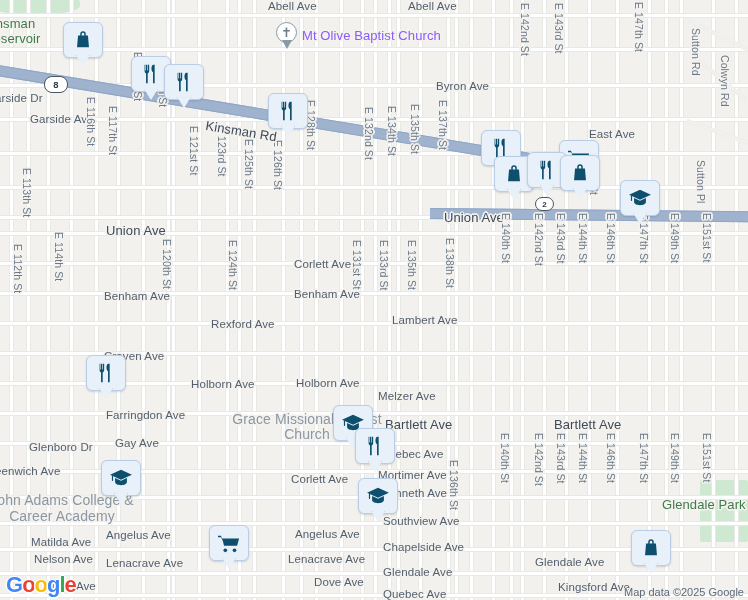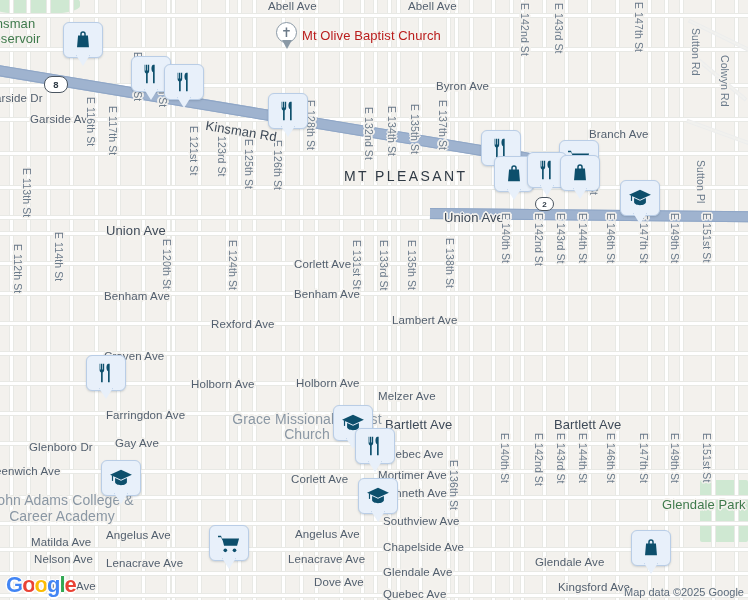--- a/index.html
+++ b/index.html
@@ -38,21 +38,21 @@
     pointer-events:none;
   }
   .lbl.street{color:#6a7a8a;font-size:10.5px;}
   .lbl.ave{color:#525f6e;font-size:11.5px;}
   .lbl.ave-big{color:#3e4a58;font-size:13px;}
   .lbl.vert{transform-origin:0 0;}
   .lbl.hood{
     color:#2f3a45;font-size:14px;letter-spacing:2.4px;font-weight:400;
   }
   .lbl.poi{
-    color:#b91c1c;font-size:13px;
+    color:#8b5cf6;font-size:13px;
   }
   .lbl.poi2{color:#8a97a4;font-size:14px;}
   .lbl.parklbl{color:#3f7a4c;font-size:13px;}
   .lbl.reservoir{color:#3f7a4c;font-size:13px;}
 
   
   .shield{
     position:absolute;width:22px;height:15px;border-radius:8px;
     background:#ffffff;border:1.3px solid #4a5560;
     display:flex;align-items:center;justify-content:center;
@@ -192,21 +192,21 @@
       <div class="road alley" style="left: 688px; top: 120px; width: 64px; height: 2px; transform: rotate(20deg); transform-origin: 0px 0px;"></div>
     </div>
 
   <div class="highway" style="left:-20px;top:62px;width:560px;transform:rotate(9.4deg);"></div>
   <div class="highway" style="left:430px;top:208px;width:330px;transform:rotate(0.6deg);"></div>
 
   <div id="labels">
       <div class="lbl ave" style="left: 268px; top: 0px;">Abell Ave</div>
       <div class="lbl ave" style="left: 408px; top: 0px;">Abell Ave</div>
       <div class="lbl ave" style="left: 436px; top: 80px;">Byron Ave</div>
-      <div class="lbl ave" style="left: 589px; top: 128px;">Branch Ave</div>
+      <div class="lbl ave" style="left: 589px; top: 128px;">East Ave</div>
       <div class="lbl ave" style="left: 30px; top: 113px;">Garside Ave</div>
       <div class="lbl ave" style="left: -14px; top: 92px;">Garside Dr</div>
       <div class="lbl ave-big" style="left: 106px; top: 223px;">Union Ave</div>
       <div class="lbl ave" style="left: 294px; top: 258px;">Corlett Ave</div>
       <div class="lbl ave" style="left: 104px; top: 290px;">Benham Ave</div>
       <div class="lbl ave" style="left: 294px; top: 288px;">Benham Ave</div>
       <div class="lbl ave" style="left: 378px; top: 314px; margin-left: 14px;">Lambert Ave</div>
       <div class="lbl ave" style="left: 211px; top: 318px;">Rexford Ave</div>
       <div class="lbl ave" style="left: 104px; top: 350px;">Craven Ave</div>
       <div class="lbl ave" style="left: 191px; top: 378px;">Holborn Ave</div>
@@ -278,21 +278,20 @@
       <div class="lbl street vert" style="left: 589px; top: 433px; transform: rotate(90deg); transform-origin: 0px 0px;">E 144th St</div>
       <div class="lbl street vert" style="left: 617px; top: 433px; transform: rotate(90deg); transform-origin: 0px 0px;">E 146th St</div>
       <div class="lbl street vert" style="left: 650px; top: 433px; transform: rotate(90deg); transform-origin: 0px 0px;">E 147th St</div>
       <div class="lbl street vert" style="left: 681px; top: 433px; transform: rotate(90deg); transform-origin: 0px 0px;">E 149th St</div>
       <div class="lbl street vert" style="left: 713px; top: 433px; transform: rotate(90deg); transform-origin: 0px 0px;">E 151st St</div>
       <div class="lbl street vert" style="left: 702px; top: 28px; transform: rotate(90deg); transform-origin: 0px 0px;">Sutton Rd</div>
       <div class="lbl street vert" style="left: 731px; top: 55px; transform: rotate(90deg); transform-origin: 0px 0px;">Colwyn Rd</div>
       <div class="lbl street vert" style="left: 707px; top: 160px; transform: rotate(90deg); transform-origin: 0px 0px;">Sutton Pl</div>
     </div>
 
-  <div class="lbl hood" style="left:344px;top:168px;">MT PLEASANT</div>
 
   <div class="lbl ave-big" style="left:207px;top:118px;transform:rotate(9.4deg);transform-origin:0 0;color:#3e4a58;">Kinsman Rd</div>
 
   <div class="lbl poi" style="left:302px;top:28px;">Mt Olive Baptist Church</div>
 
   <div class="lbl poi2" style="left:232px;top:412px;width:150px;white-space:normal;text-align:center;line-height:15px;">
     <span>Grace Missional Baptist Church</span>
   </div>
 
 

